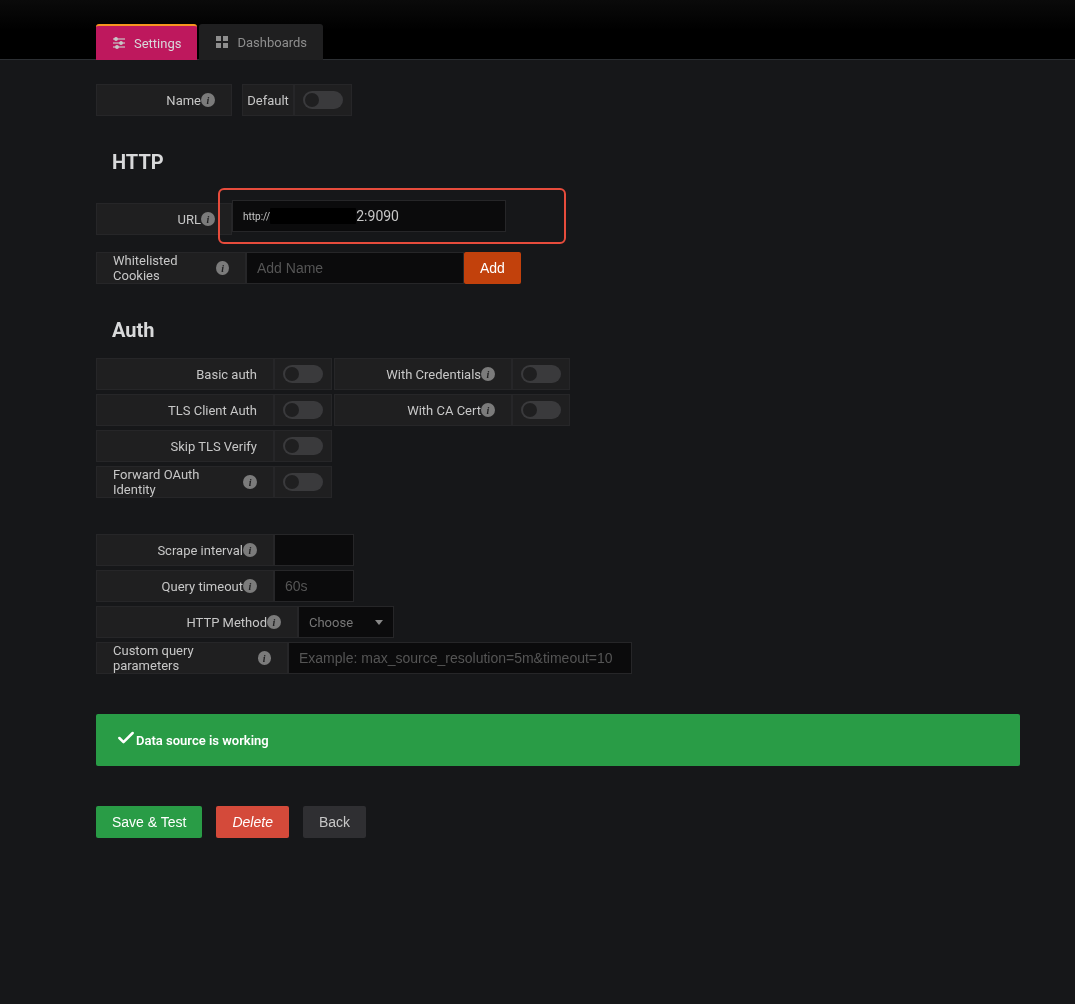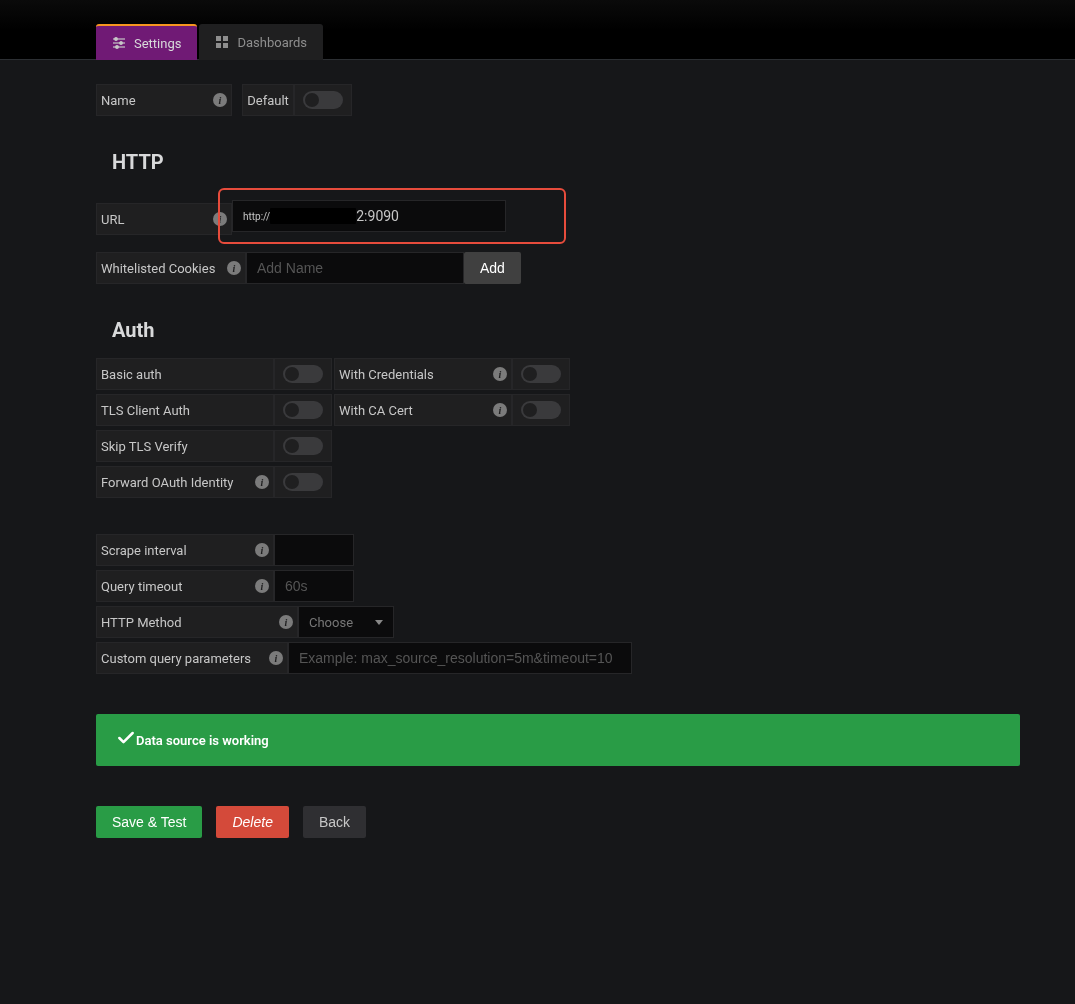--- a/index.html
+++ b/index.html
@@ -32,32 +32,32 @@
   cursor: pointer;
   background: #1f1f20;
   border-radius: 3px 3px 0 0;
   margin-right: 2px;
   position: relative;
   top: -6px;
 }
 .tab.active {
   border-top: 2px solid #f79520;
   color: #d8d9da;
-  background: #701a75;
+  background: #be185d;
 }
 .tab-icon { width: 14px; height: 14px; display: inline-flex; }
 .content { padding: 24px 0 0 96px; }
 .row { display: flex; align-items: center; margin-bottom: 4px; }
 .label-cell {
   background: #1f1f20;
   height: 32px;
   display: flex;
   align-items: center;
-  justify-content: space-between;
-  padding: 0 4px;
+  justify-content: flex-end;
+  padding: 0 16px;
   color: #c7c7c7;
   font-size: 13px;
   border: 1px solid #262628;
 }
 .input-cell {
   background: #0b0b0c;
   height: 32px;
   border: 1px solid #262628;
   display: flex;
   align-items: center;
@@ -102,21 +102,21 @@
   border: 2px solid #e74c3c;
   border-radius: 6px;
   padding: 10px 12px;
   margin: -2px 0 4px -14px;
   width: 348px;
 }
 .btn {
   height: 32px; padding: 0 16px; border: none; cursor: pointer;
   font-size: 14px; border-radius: 2px; color: #fff;
 }
-.btn-blue { background: #404040; }
+.btn-blue { background: #c2410c; }
 .btn-green { background: #299c46; }
 .btn-red { background: #d44a3a; font-style: italic; }
 .btn-dark { background: #2f2f32; color: #c7c7c7; }
 .alert-success {
   background: #299c46; color: #fff; display:flex; align-items:center;
   padding: 14px 20px; width: 924px; margin: 40px 0 40px 0;
   border-radius: 2px;
 }
 .check-icon { font-size: 18px; }
 .caret-down {

